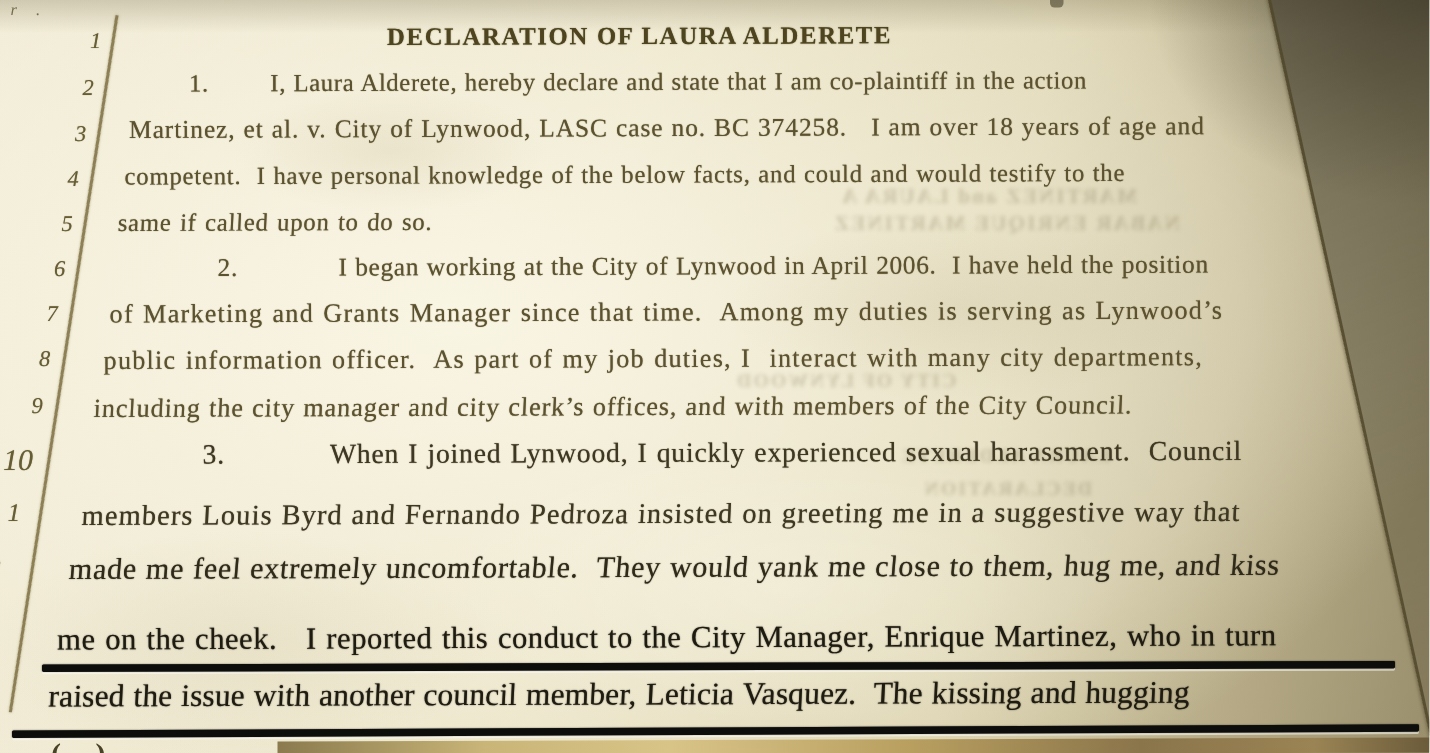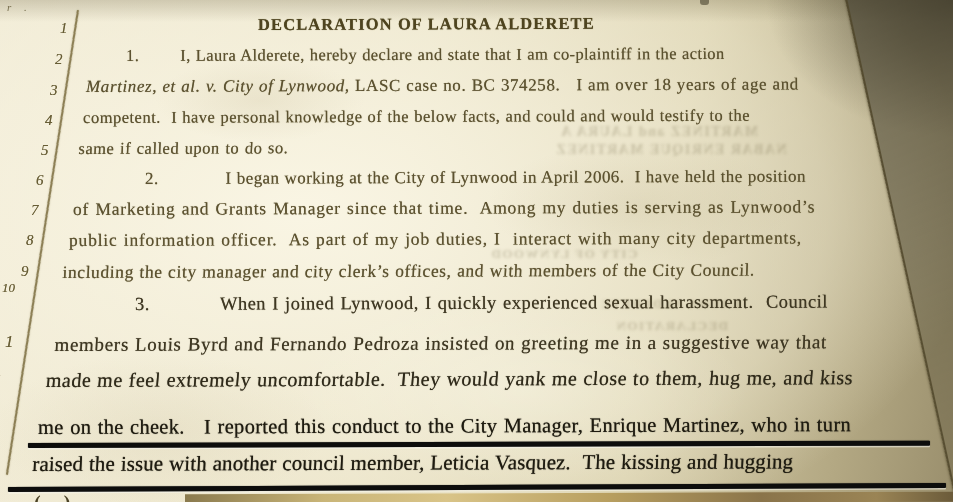--- a/index.html
+++ b/index.html
@@ -25,21 +25,21 @@
     background:linear-gradient(170deg, rgba(58,54,40,.62) 0%, rgba(92,85,60,.48) 35%, rgba(135,122,88,.32) 70%, rgba(150,136,98,.30) 100%);}
   
   .left-rule{position:absolute; left:77px; top:10px; height:470px; width:0;
     transform:rotate(8.7deg); transform-origin:0 0;
     border-left:2px solid rgba(122,108,62,.85);
     box-shadow:0 0 1.5px rgba(122,108,62,.6);}
   .lnum{position:absolute; font-style:italic; color:#675d35;
     text-shadow:0 0 .6px rgba(103,93,53,.7); white-space:pre;}
   .line{position:absolute; white-space:pre;}
   .line span{white-space:pre;}
-  .seg-i{font-style:italic;}
+  .seg-i{}
   .c-title{color:#4e441f; font-weight:bold; text-shadow:0 0 .8px rgba(78,68,31,.85); letter-spacing:1.1px;}
   .c-upper{color:#5c5230; text-shadow:0 0 .7px rgba(92,82,48,.8);}
   .c-mid{color:#3e3722; text-shadow:0 0 .7px rgba(62,55,34,.8);}
   .c-low{color:#2e2919; text-shadow:0 0 .8px rgba(46,41,25,.8);}
   .c-lowest{color:#1e1b10; text-shadow:0 0 .9px rgba(30,27,16,.85);}
   .bar{position:absolute; background:#0d0d0c; border-radius:1px;
     box-shadow:0 1.5px 0 rgba(255,255,248,.55), 0 0 1px rgba(0,0,0,.8);}
   .ghost{position:absolute; transform:scaleX(-1); filter:blur(1.4px); opacity:.28;
     color:#6e6443; font-weight:bold; letter-spacing:1.5px; white-space:pre;}
   .corner-marks{position:absolute; left:7px; top:1px; font-size:11px; font-style:italic;
@@ -69,21 +69,21 @@
   <div id="line-numbers">
       <div class="lnum" style="left: 60px; top: 20px; font-size: 15px;">1</div>
       <div class="lnum" style="left: 55px; top: 51px; font-size: 15px;">2</div>
       <div class="lnum" style="left: 50px; top: 82px; font-size: 15px;">3</div>
       <div class="lnum" style="left: 45px; top: 112px; font-size: 15px;">4</div>
       <div class="lnum" style="left: 41px; top: 142px; font-size: 15px;">5</div>
       <div class="lnum" style="left: 36px; top: 172px; font-size: 15px;">6</div>
       <div class="lnum" style="left: 31px; top: 202px; font-size: 15px;">7</div>
       <div class="lnum" style="left: 26px; top: 232px; font-size: 15px;">8</div>
       <div class="lnum" style="left: 21px; top: 263px; font-size: 15px;">9</div>
-      <div class="lnum" style="left: 2px; top: 280px; font-size: 13px;">10</div>
+      <div class="lnum" style="left: 2px; top: 296px; font-size: 20px;">10</div>
       <div class="lnum" style="left: 5px; top: 332px; font-size: 17px;">1</div>
       <div class="lnum" style="left: -8px; top: 369px; font-size: 17px;">2</div>
     </div>
   <div id="text-lines">
       <div class="line c-title" style="left: 258px; top: 15px; font-size: 16.5px; letter-spacing: 1.1px; word-spacing: 0px; transform: skewX(0deg) rotate(-0.2deg); transform-origin: 0px 0px;"><span>DECLARATION OF LAURA ALDERETE</span></div>
       <div class="line c-upper" style="left: 126px; top: 46px; font-size: 16.5px; letter-spacing: 0.4px; word-spacing: 0.5px; transform: skewX(0deg) rotate(-0.2deg); transform-origin: 0px 0px;"><span>1.</span><span style="margin-left: 41px;">I, Laura Alderete, hereby declare and state that I am co-plaintiff in the action</span></div>
       <div class="line c-upper" style="left: 86px; top: 77px; font-size: 17px; letter-spacing: 0.6px; word-spacing: 0.5px; transform: skewX(0deg) rotate(-0.2deg); transform-origin: 0px 0px;"><span class="seg-i">Martinez, et al. v. City of Lynwood,</span><span> LASC case no. BC 374258.   I am over 18 years of age and</span></div>
       <div class="line c-upper" style="left: 83px; top: 108px; font-size: 16.5px; letter-spacing: 0.5px; word-spacing: 0.5px; transform: skewX(0deg) rotate(-0.2deg); transform-origin: 0px 0px;"><span>competent.  I have personal knowledge of the below facts, and could and would testify to the</span></div>
       <div class="line c-upper" style="left: 79px; top: 139px; font-size: 16.5px; letter-spacing: 0.5px; word-spacing: 1px; transform: skewX(-3deg) rotate(-0.2deg); transform-origin: 0px 0px;"><span>same if called upon to do so.</span></div>
       <div class="line c-upper" style="left: 145px; top: 169px; font-size: 17px; letter-spacing: 0.4px; word-spacing: 0.5px; transform: skewX(0deg) rotate(-0.2deg); transform-origin: 0px 0px;"><span>2.</span><span style="margin-left: 67px;">I began working at the City of Lynwood in April 2006.  I have held the position</span></div>

